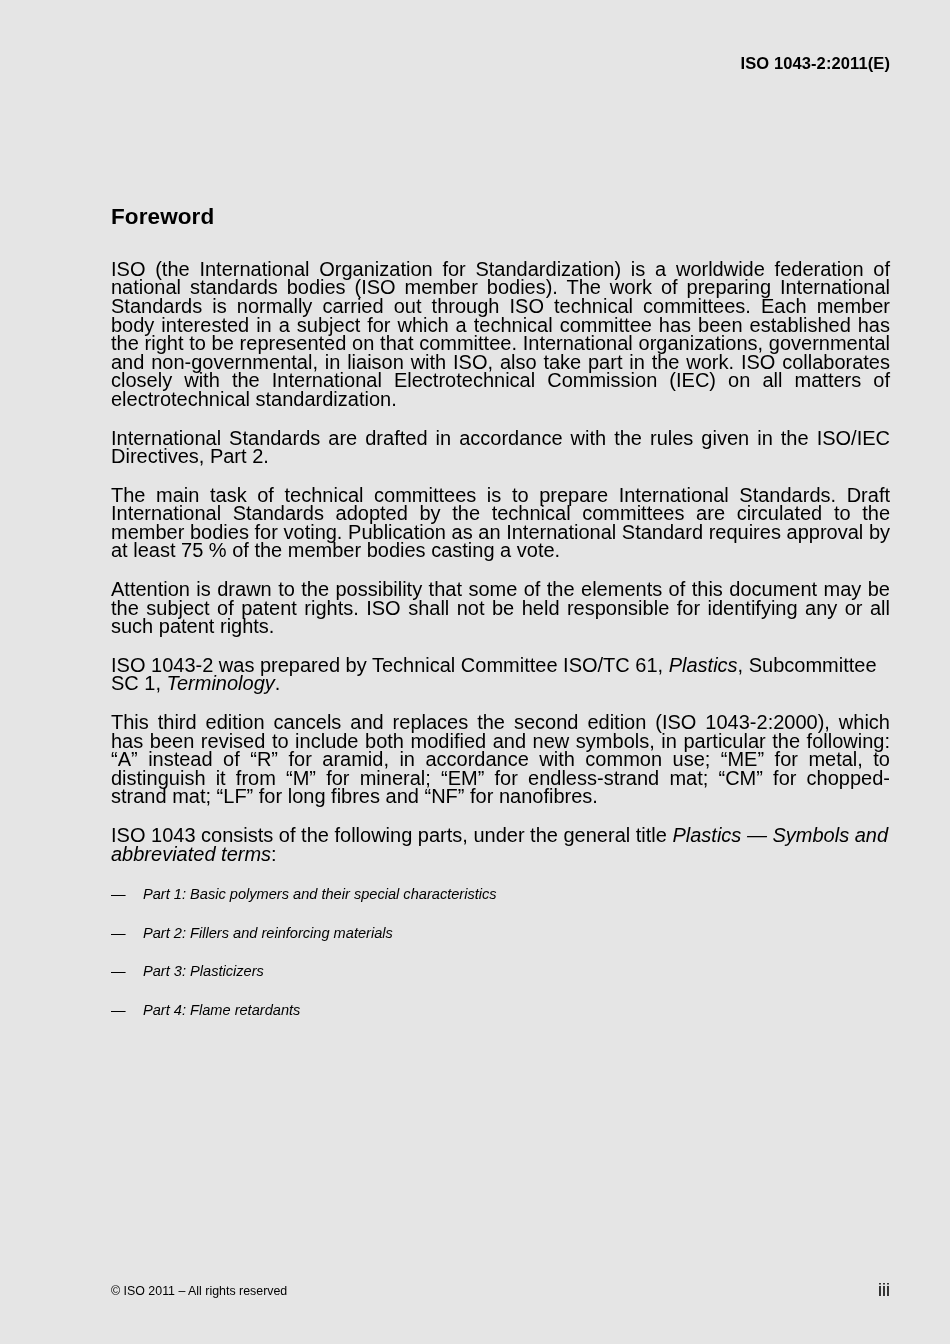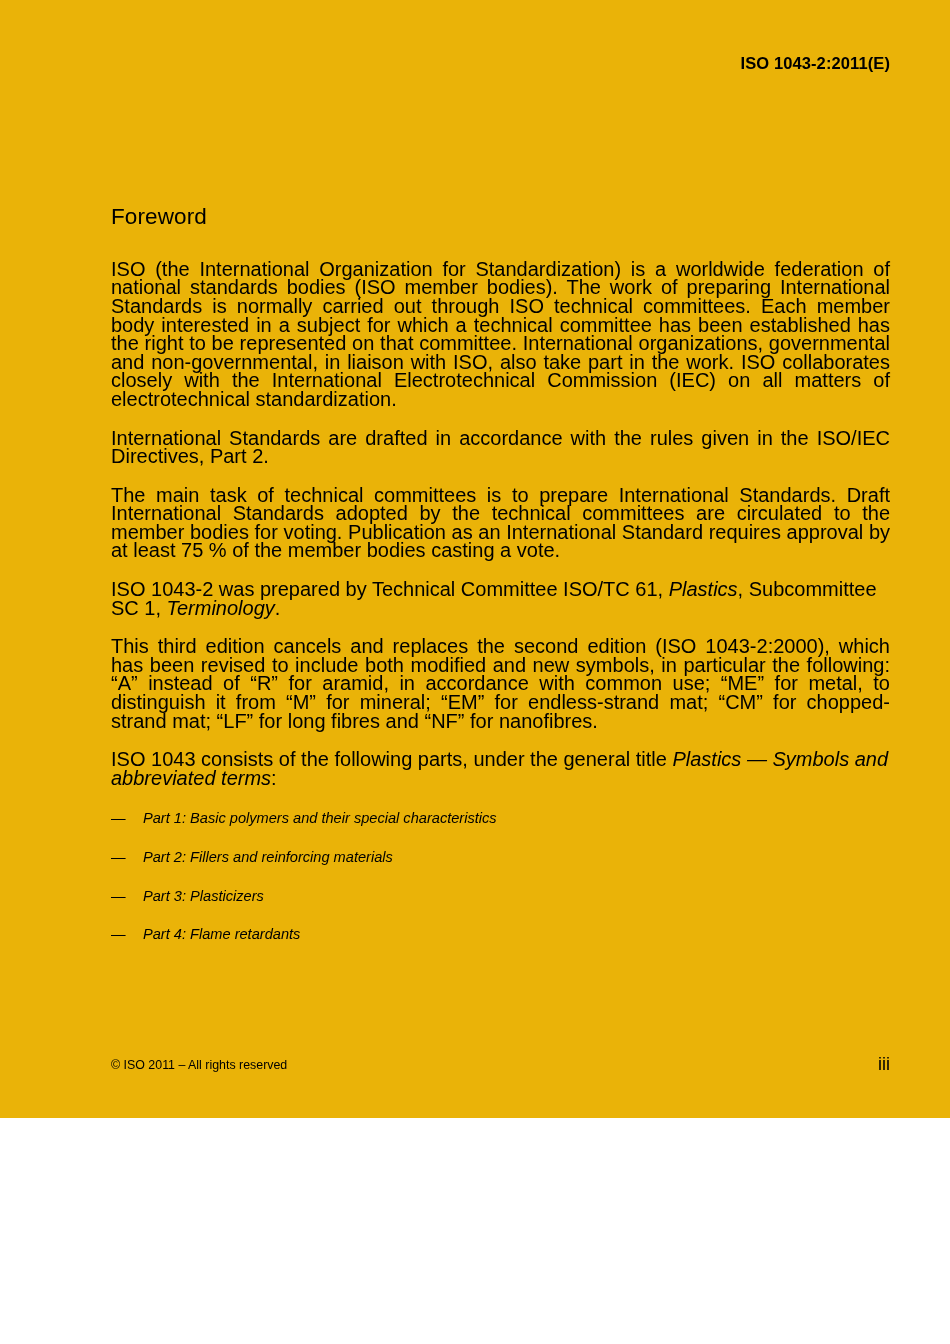--- a/index.html
+++ b/index.html
@@ -8,22 +8,22 @@
     background: #ffffff;
   }
   body {
     font-family: "Liberation Sans", sans-serif;
     color: #000000;
     -webkit-font-smoothing: antialiased;
   }
   .page {
     position: relative;
     width: 950px;
-    height: 1118px;
-    background: #eab308;
+    height: 1344px;
+    background: #e5e5e5;
     overflow: hidden;
     box-sizing: border-box;
   }
 
   
   .page-header {
     position: absolute;
     left: 111px;
     right: 60px;
     top: 54px;
@@ -36,21 +36,21 @@
   
   .content {
     position: absolute;
     left: 111px;
     top: 205px;
     width: 779px;
   }
 
   h1.section-title {
     font-size: 22.5px;
-    font-weight: normal;
+    font-weight: bold;
     margin: 0 0 30px 0;
     letter-spacing: 0.1px;
     line-height: 1.1;
   }
 
   p.para {
     font-size: 20px;
     line-height: 18.6px;
     margin: 0 0 20px 0;
     text-align: justify;
@@ -124,20 +124,23 @@
     </p>
 
     <p class="para">
       <span>International Standards are drafted in accordance with the rules given in the ISO/IEC Directives, Part 2.</span>
     </p>
 
     <p class="para">
       <span>The main task of technical committees is to prepare International Standards. Draft International Standards adopted by the technical committees are circulated to the member bodies for voting. Publication as an International Standard requires approval by at least 75 % of the member bodies casting a vote.</span>
     </p>
 
+    <p class="para">
+      <span>Attention is drawn to the possibility that some of the elements of this document may be the subject of patent rights. ISO shall not be held responsible for identifying any or all such patent rights.</span>
+    </p>
 
     <p class="para nojust">
       <span>ISO 1043-2 was prepared by Technical Committee ISO/TC 61, </span><i>Plastics</i><span>, Subcommittee SC 1, </span><i>Terminology</i><span>.</span>
     </p>
 
     <p class="para">
       <span>This third edition cancels and replaces the second edition (ISO 1043-2:2000), which has been revised to include both modified and new symbols, in particular the following: “A” instead of “R” for aramid, in accordance with common use; “ME” for metal, to distinguish it from “M” for mineral; “EM” for endless-strand mat; “CM” for chopped-strand mat; “LF” for long fibres and “NF” for nanofibres.</span>
     </p>
 
     <p class="para nojust">

